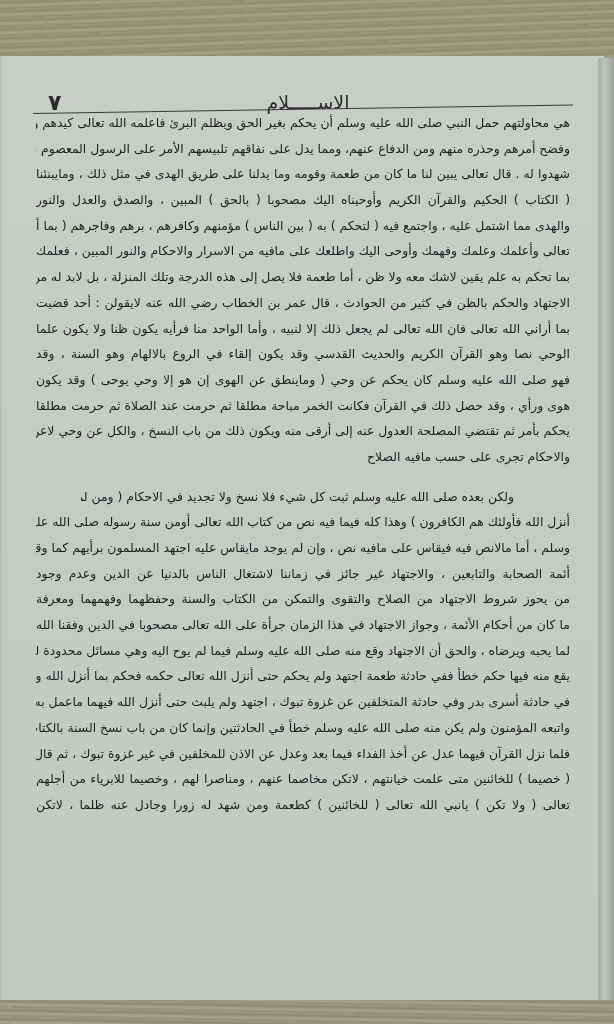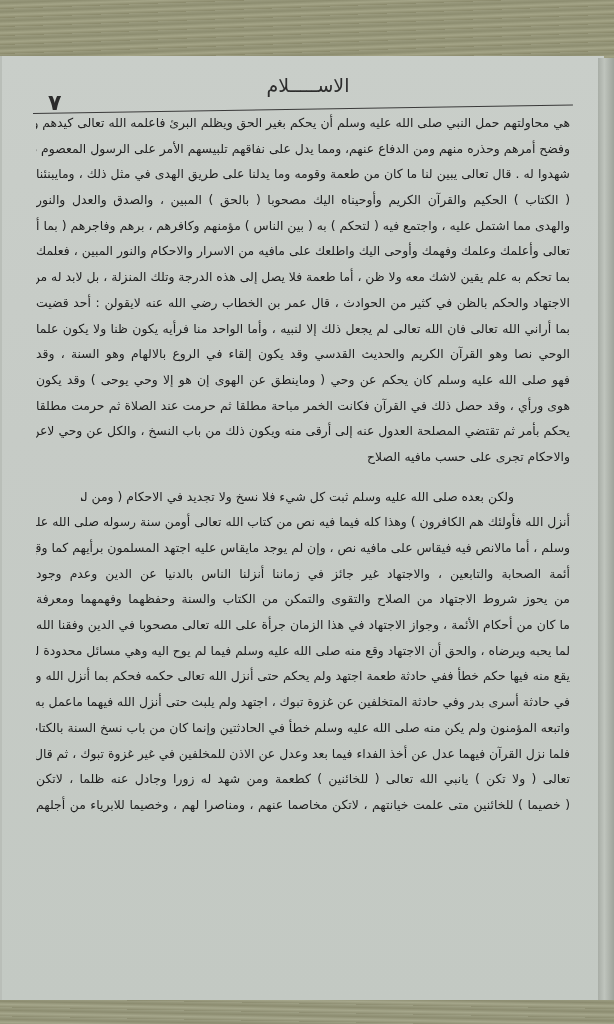--- a/index.html
+++ b/index.html
@@ -26,21 +26,21 @@
     background: linear-gradient(90deg, #a8ada6, #bfc4bd 40%, #9ea39b);
   }
   .header {
     position:absolute; left:33px; top:72px; width:540px; height:44px;
   }
   .page-number {
     position:absolute; left:15px; top:18px;
     font-family: "DejaVu Sans", sans-serif; font-size:22px; font-weight:bold; color:#2b2b2b;
   }
   .running-title {
-    position:absolute; left:205px; top:2px; width:140px; text-align:center;
+    position:absolute; left:205px; top:19px; width:140px; text-align:center;
     font-family:"DejaVu Sans", sans-serif; font-size:19px; color:#2d2d2d; direction:rtl;
   }
   .header-rule {
     position:absolute; left:0px; top:41px; width:540px; height:0;
     border-top:1.6px solid #3a3a3a; transform:rotate(-0.9deg); transform-origin:left center;
   }
   .body-text {
     position:absolute; left:36px; top:110px; width:534px;
     direction:rtl; text-align:justify;
     font-family:"DejaVu Sans", sans-serif; font-size:12.4px; line-height:25.7px; color:#1e1e1e;
@@ -77,25 +77,25 @@
   <span class="line">بما أراني الله تعالى فان الله تعالى لم يجعل ذلك إلا لنبيه ، وأما الواحد منا فرأيه يكون ظنا ولا يكون علما</span>
   <span class="line">الوحي نصا وهو القرآن الكريم والحديث القدسي وقد يكون إلقاء في الروع بالالهام وهو السنة ، وقد</span>
   <span class="line">فهو صلى الله عليه وسلم كان يحكم عن وحي ( وماينطق عن الهوى إن هو إلا وحي يوحى ) وقد يكون</span>
   <span class="line">هوى ورأي ، وقد حصل ذلك في القرآن فكانت الخمر مباحة مطلقا ثم حرمت عند الصلاة ثم حرمت مطلقا</span>
   <span class="line">يحكم بأمر ثم تقتضي المصلحة العدول عنه إلى أرقى منه ويكون ذلك من باب النسخ ، والكل عن وحي لاعن</span>
   <span class="line short">والاحكام تجرى على حسب مافيه الصلاح</span>
   <div class="para-gap"></div>
   <span class="line short indent">ولكن بعده صلى الله عليه وسلم ثبت كل شيء فلا نسخ ولا تجديد في الاحكام ( ومن لم يحكم بما</span>
   <span class="line">أنزل الله فأولئك هم الكافرون ) وهذا كله فيما فيه نص من كتاب الله تعالى أومن سنة رسوله صلى الله عليه</span>
   <span class="line">وسلم ، أما مالانص فيه فيقاس على مافيه نص ، وإن لم يوجد مايقاس عليه اجتهد المسلمون برأيهم كما وقع من</span>
-  <span class="line">أئمة الصحابة والتابعين ، والاجتهاد غير جائز في زماننا أنزلنا الناس بالدنيا عن الدين وعدم وجود</span>
+  <span class="line">أئمة الصحابة والتابعين ، والاجتهاد غير جائز في زماننا لاشتغال الناس بالدنيا عن الدين وعدم وجود</span>
   <span class="line">من يحوز شروط الاجتهاد من الصلاح والتقوى والتمكن من الكتاب والسنة وحفظهما وفهمهما ومعرفة</span>
   <span class="line">ما كان من أحكام الأئمة ، وجواز الاجتهاد في هذا الزمان جرأة على الله تعالى مصحوبا في الدين وفقنا الله</span>
   <span class="line">لما يحبه ويرضاه ، والحق أن الاجتهاد وقع منه صلى الله عليه وسلم فيما لم يوح اليه وهي مسائل محدودة لم</span>
   <span class="line">يقع منه فيها حكم خطأ ففي حادثة طعمة اجتهد ولم يحكم حتى أنزل الله تعالى حكمه فحكم بما أنزل الله وكذلك</span>
   <span class="line">في حادثة أسرى بدر وفي حادثة المتخلفين عن غزوة تبوك ، اجتهد ولم يلبث حتى أنزل الله فيهما ماعمل به</span>
   <span class="line">واتبعه المؤمنون ولم يكن منه صلى الله عليه وسلم خطأ في الحادثتين وإنما كان من باب نسخ السنة بالكتاب</span>
   <span class="line">فلما نزل القرآن فيهما عدل عن أخذ الفداء فيما بعد وعدل عن الاذن للمخلفين في غير غزوة تبوك ، ثم قال</span>
+  <span class="line">( خصيما ) للخائنين متى علمت خيانتهم ، لاتكن مخاصما عنهم ، ومناصرا لهم ، وخصيما للابرياء من أجلهم</span>
   <span class="line">تعالى ( ولا تكن ) يانبي الله تعالى ( للخائنين ) كطعمة ومن شهد له زورا وجادل عنه ظلما ، لاتكن</span>
-  <span class="line">( خصيما ) للخائنين متى علمت خيانتهم ، لاتكن مخاصما عنهم ، ومناصرا لهم ، وخصيما للابرياء من أجلهم</span>
 </div>
 
 <div class="wood-bottom"></div>
 
 </body></html>

